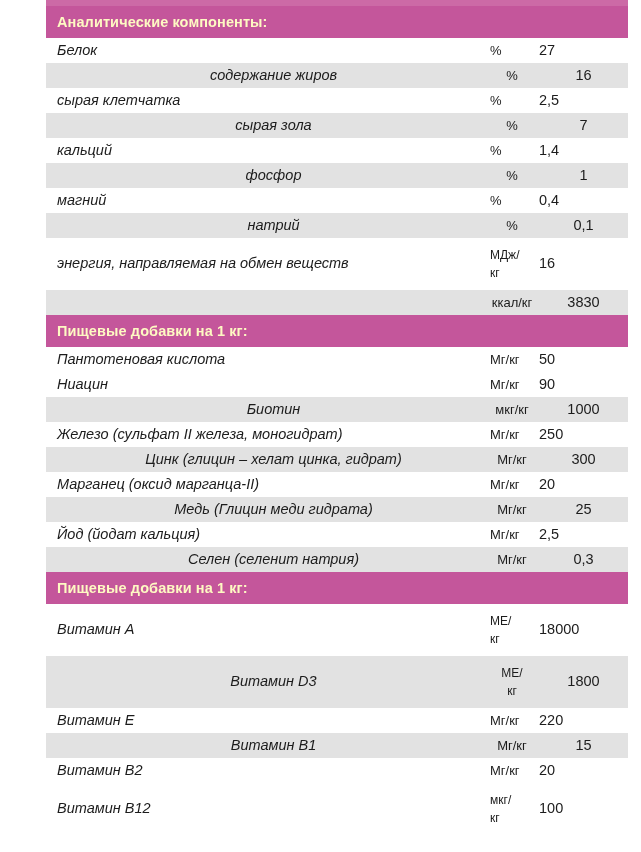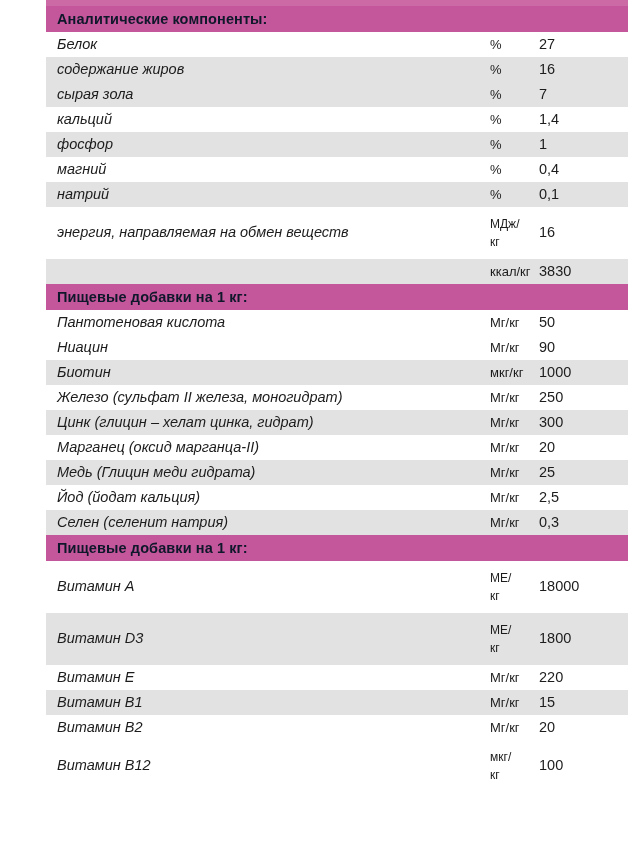--- a/index.html
+++ b/index.html
@@ -47,24 +47,24 @@
   }
 
   
   col.c-name { width: 444px; }
   col.c-unit { width: 44px; }
   col.c-val  { width: 94px; }
 
   
   tr.section-row > td {
     background: #c4569b;
-    color: #0f172a;
+    color: #fef9c3;
     font-size: 14.5px;
     font-weight: bold;
-    height: 26px;
+    height: 32px;
     line-height: 26px;
     padding-left: 11px;
     letter-spacing: 0.1px;
     white-space: nowrap;
     margin-left: 36px;
   }
 
   
   tr.data-row td {
     font-size: 14.5px;
@@ -78,21 +78,21 @@
   }
   tr.data-row td.cell-unit {
     font-size: 13px;
     color: #1c1c1c;
   }
   tr.data-row td.cell-val {
     padding-left: 5px;
   }
 
   tr.row-white td { background: #ffffff; }
-  tr.row-gray  td { background: #e2e2e2; }
+  tr.row-gray  td { background: #e2e2e2; text-align: center; }
 
   
   tr.data-row.tall td {
     height: 46px;
     line-height: 1.45;
     padding-top: 3px;
     padding-bottom: 3px;
   }
   tr.data-row.tall td.cell-unit {
     line-height: 1.5;
@@ -125,20 +125,25 @@
         <tr class="data-row row-white">
           <td class="cell-name">Белок</td>
           <td class="cell-unit">%</td>
           <td class="cell-val">27</td>
         </tr>
         <tr class="data-row row-gray">
           <td class="cell-name">содержание жиров</td>
           <td class="cell-unit">%</td>
           <td class="cell-val">16</td>
         </tr>
+        <tr class="data-row row-white">
+          <td class="cell-name">сырая клетчатка</td>
+          <td class="cell-unit">%</td>
+          <td class="cell-val">2,5</td>
+        </tr>
         <tr class="data-row row-gray">
           <td class="cell-name">сырая зола</td>
           <td class="cell-unit">%</td>
           <td class="cell-val">7</td>
         </tr>
         <tr class="data-row row-white">
           <td class="cell-name">кальций</td>
           <td class="cell-unit">%</td>
           <td class="cell-val">1,4</td>
         </tr>

